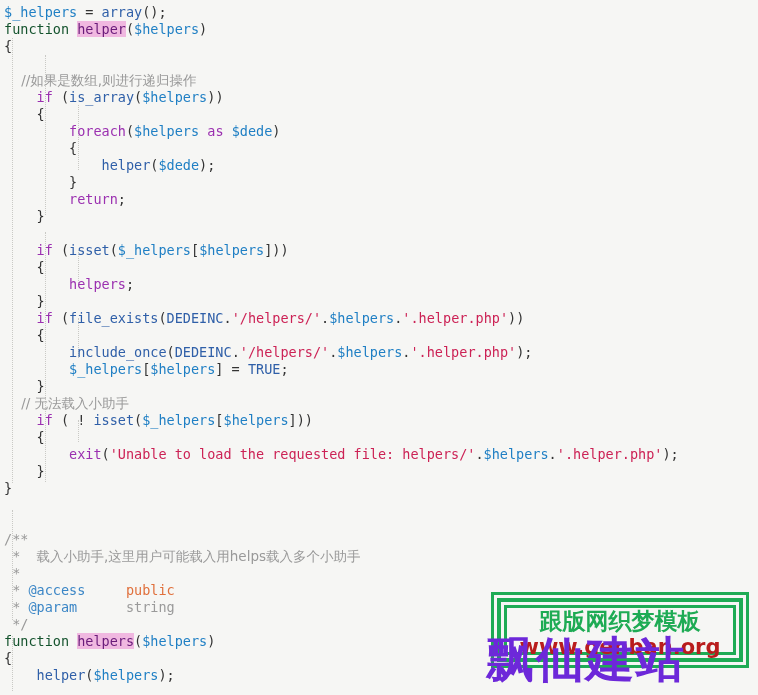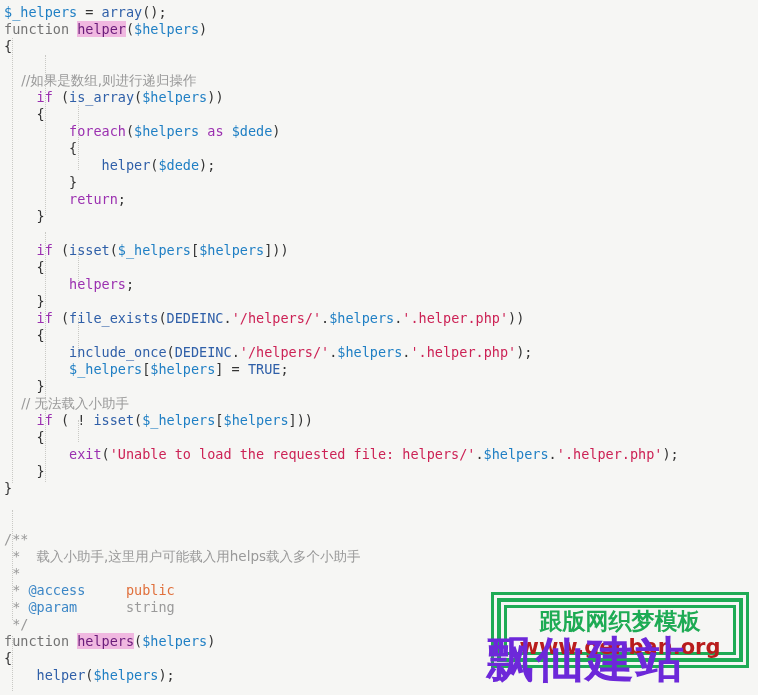--- a/index.html
+++ b/index.html
@@ -40,21 +40,21 @@
     font-family: "DejaVu Sans Mono", "Liberation Mono", monospace;
     letter-spacing: 0px;
     padding-left: 4px;
     color: #333333;
   }
 
   
   .t-plain   { color: #333333; }
   .t-var     { color: #1f7fc4; }
   .t-kw      { color: #9b30b0; }
-  .t-fnkw    { color: #737373; }
+  .t-fnkw    { color: #14532d; }
   .t-fname   { color: #6a1b7a; background: #f0b8e0; }
   .t-call    { color: #2f5fa8; }
   .t-str     { color: #cc2255; }
   .t-const   { color: #2f5fa8; }
   .t-comment { color: #999999; font-family: "DejaVu Sans", "Liberation Sans", sans-serif; }
   .t-cmt-mono{ color: #999999; }
   .t-tag     { color: #3b86c6; }
   .t-orange  { color: #e0703c; }
   .t-grey    { color: #9a9a9a; }
   .t-bool    { color: #2f5fa8; }

